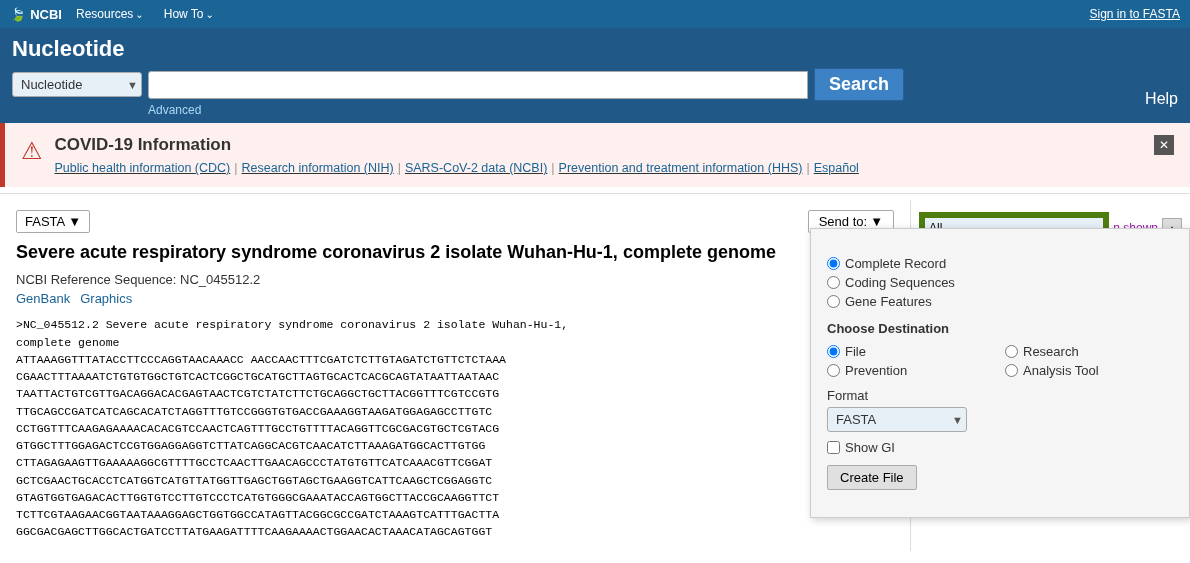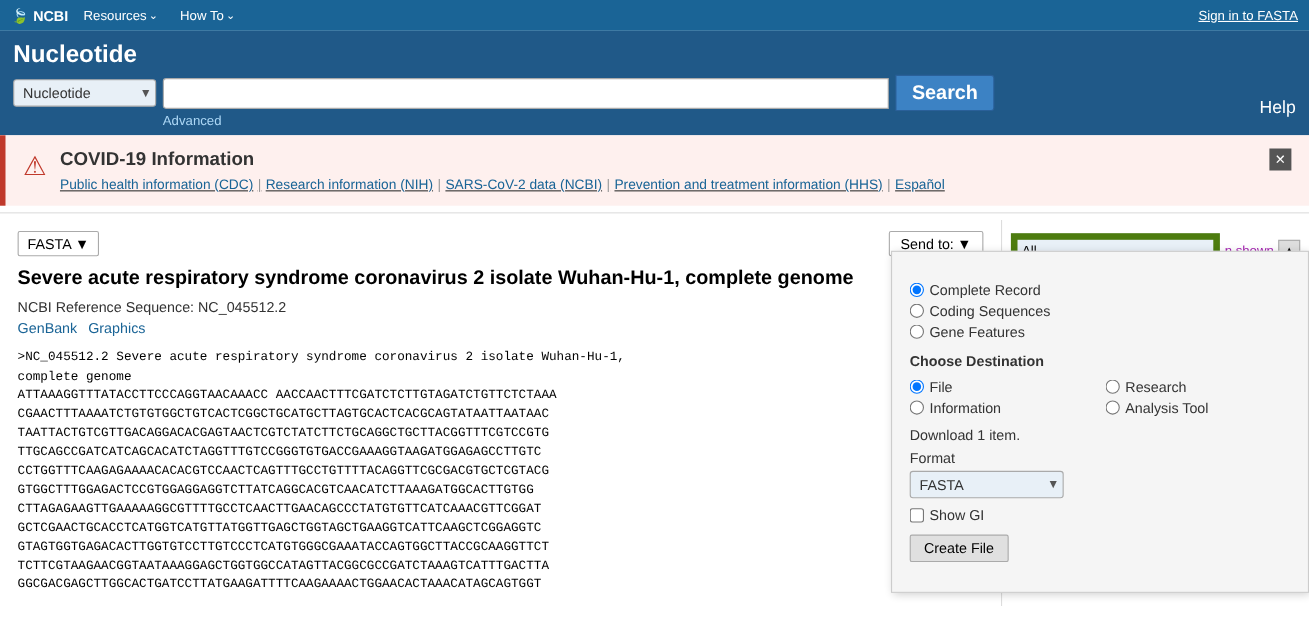--- a/index.html
+++ b/index.html
@@ -564,29 +564,28 @@
         <label class="radio-item">
           <input type="radio" name="dest" checked="" style="">
           <span>File</span>
         </label>
         <label class="radio-item">
           <input type="radio" name="dest" style="">
           <span>Research</span>
         </label>
         <label class="radio-item">
           <input type="radio" name="dest" style="">
-          <span>Information</span>
+          <span>Prevention</span>
         </label>
         <label class="radio-item">
           <input type="radio" name="dest" style="">
           <span>Analysis Tool</span>
         </label>
       </div>
 
-      <div class="download-info">Download 1 item.</div>
       <div class="format-label">Format</div>
       <div class="format-select-wrapper">
         <select class="format-select">
           <option>FASTA</option>
           <option>GenBank</option>
           <option>XML</option>
           <option>FASTA+GAP</option>
         </select>
         <span class="format-select-arrow">▼</span>
       </div>

